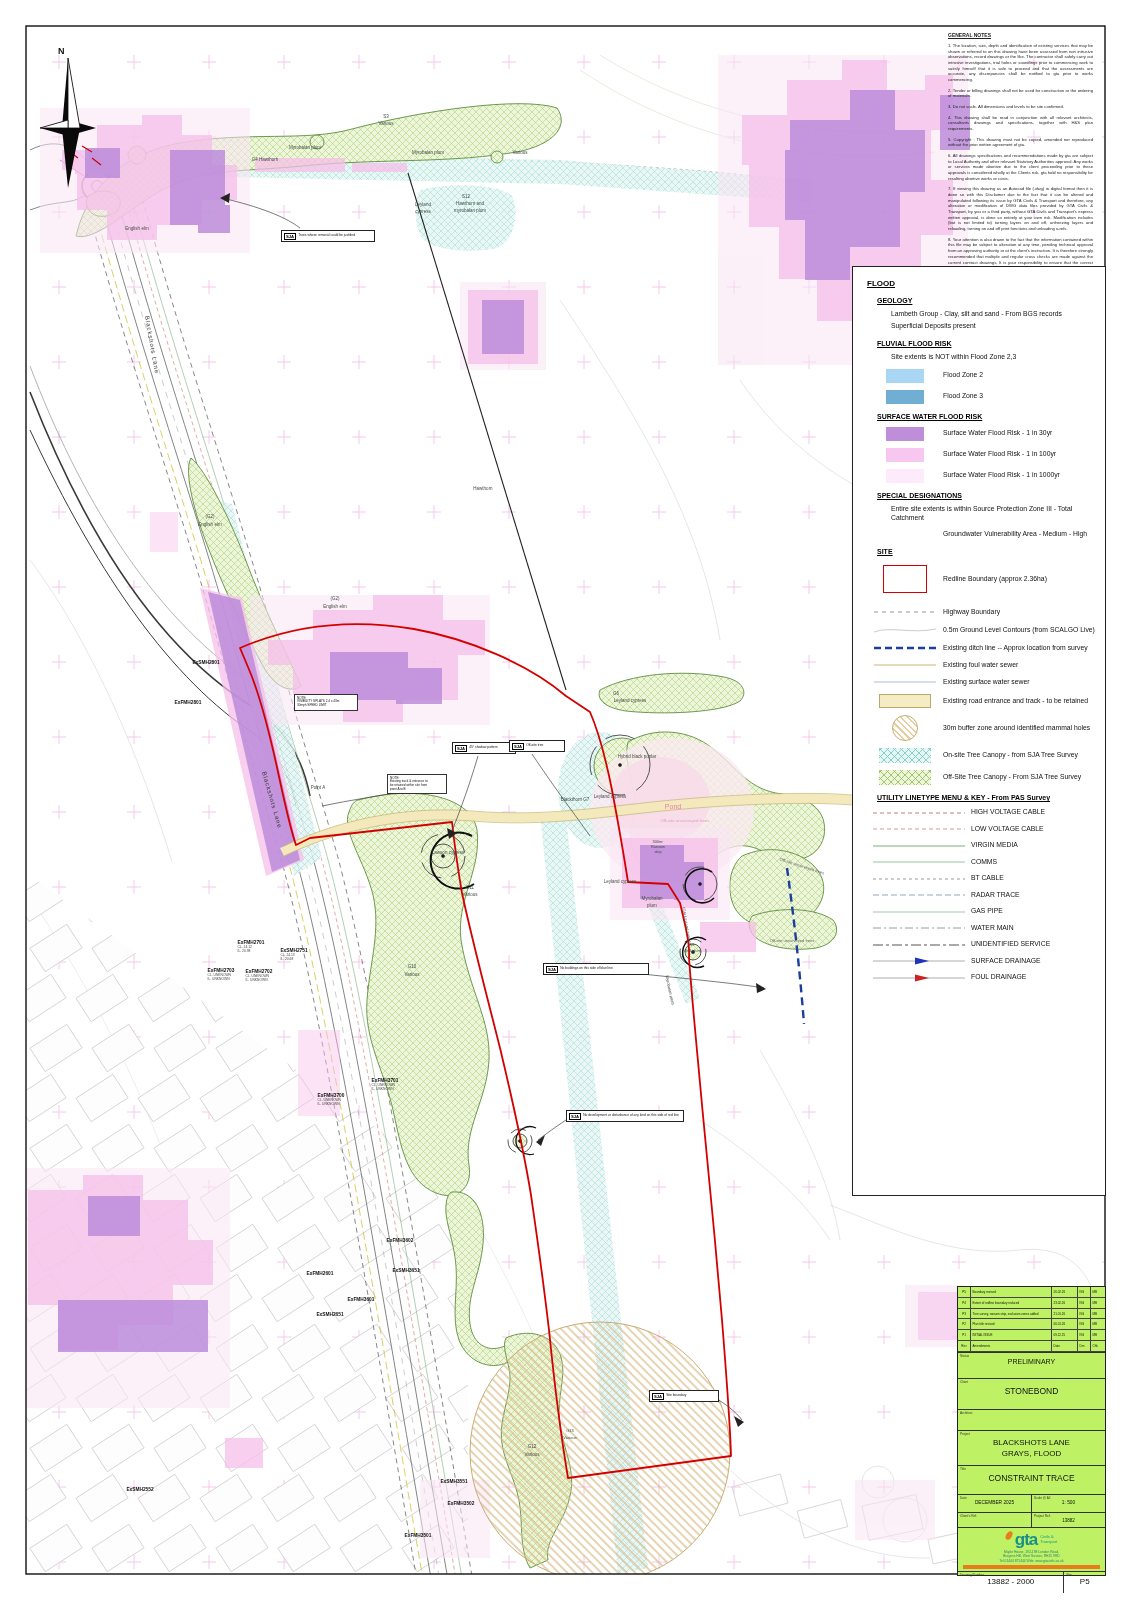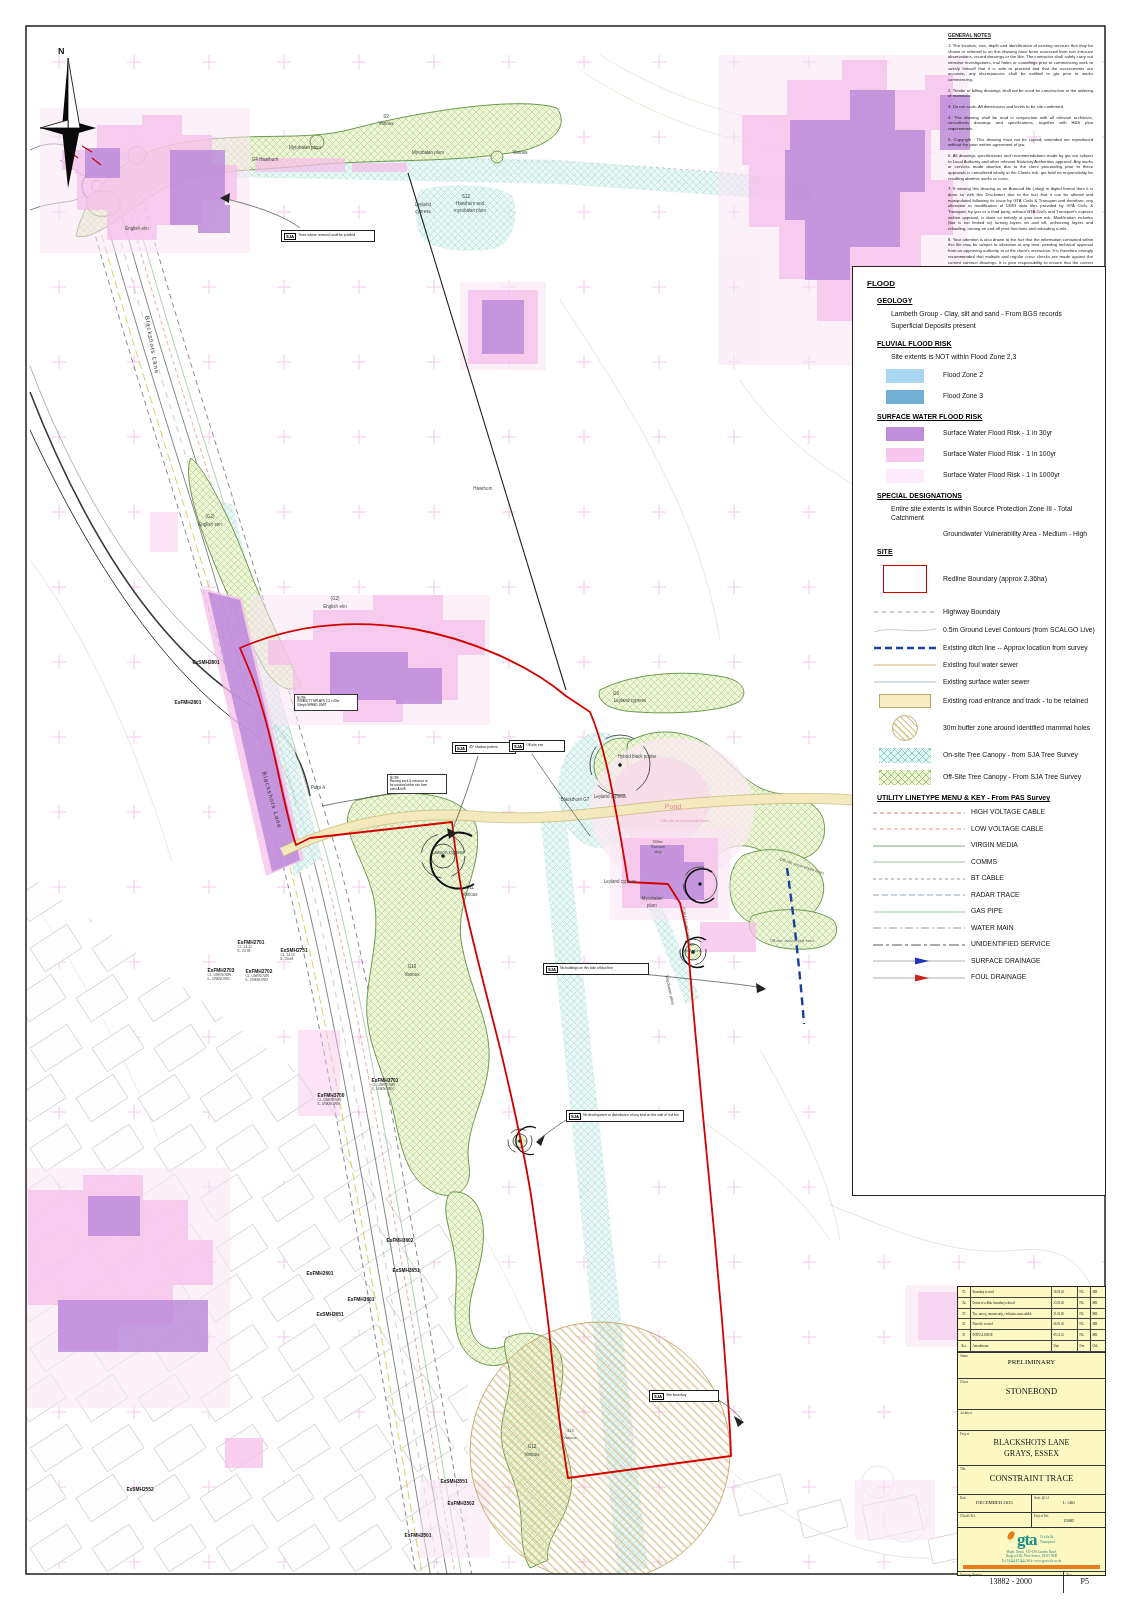--- a/index.html
+++ b/index.html
@@ -43,22 +43,22 @@
   .sw-buffer{width:24px;height:24px;border-radius:50%;border:1px solid #c9ab72;display:inline-block;
     background:repeating-linear-gradient(45deg,#fff 0 3px,#e3cfa0 3px 4.5px);}
   .sw-canopy{width:52px;height:15px;display:inline-block;}
   .sw-canopy.on{background-color:#e6f6f4;background-image:
     repeating-linear-gradient(45deg,rgba(118,202,194,.85) 0 1px,transparent 1px 5px),
     repeating-linear-gradient(-45deg,rgba(118,202,194,.85) 0 1px,transparent 1px 5px);}
   .sw-canopy.off{background-color:#edf5da;background-image:
     repeating-linear-gradient(45deg,rgba(150,190,90,.85) 0 1px,transparent 1px 5px),
     repeating-linear-gradient(-45deg,rgba(150,190,90,.85) 0 1px,transparent 1px 5px);}
   
-  .tb{position:absolute;left:957px;top:1286px;width:149px;height:290px;background:#fef9c3;
-    border:1.2px solid #222;box-sizing:border-box;display:flex;flex-direction:column;font-family:Liberation Serif, serif;}
+  .tb{position:absolute;left:957px;top:1286px;width:149px;height:290px;background:#bef264;
+    border:1.2px solid #222;box-sizing:border-box;display:flex;flex-direction:column;}
   .tb .sec{border-top:0.8px solid #333;position:relative;flex:none;}
   .tb .lab{font-size:3.2px;color:#333;padding:1px 0 0 2px;}
   .tb .val{text-align:center;color:#111;}
   .revgrid{flex:none;}
   .revrow{display:grid;grid-template-columns:13px 1fr 26px 13px 14px;height:10.8px;}
   .revrow>div{border-right:0.5px solid #444;border-bottom:0.5px solid #444;font-size:3px;
     line-height:10.8px;white-space:nowrap;overflow:hidden;padding-left:1.5px;color:#111;}
   .revrow>div:first-child{border-left:none;text-align:center;padding-left:0;}
   .revrow>div:last-child{border-right:none;}
   .tb2cell{display:flex;}
@@ -858,21 +858,21 @@
     <div class="val" style="font-size:8.5px;margin-top:2px">STONEBOND</div>
   </div>
   <div class="sec" style="height:20px">
     <div class="lab">Architect</div>
     <div class="val" style="font-size:7px"></div>
   </div>
   <div class="sec" style="height:34px">
     <div class="lab">Project</div>
     <div class="val" style="font-size:8px;line-height:1.4;margin-top:1px">
       <div>BLACKSHOTS LANE</div>
-      <div>GRAYS, ESSEX</div>
+      <div>GRAYS, FLOOD</div>
     </div>
   </div>
   <div class="sec" style="height:28px">
     <div class="lab">Title</div>
     <div class="val" style="font-size:8.5px;margin-top:2px">CONSTRAINT TRACE</div>
   </div>
   <div class="sec tb2cell" style="height:17px">
     <div>
       <div class="lab">Date</div>
       <div class="val" style="font-size:4.8px">DECEMBER 2025</div>

